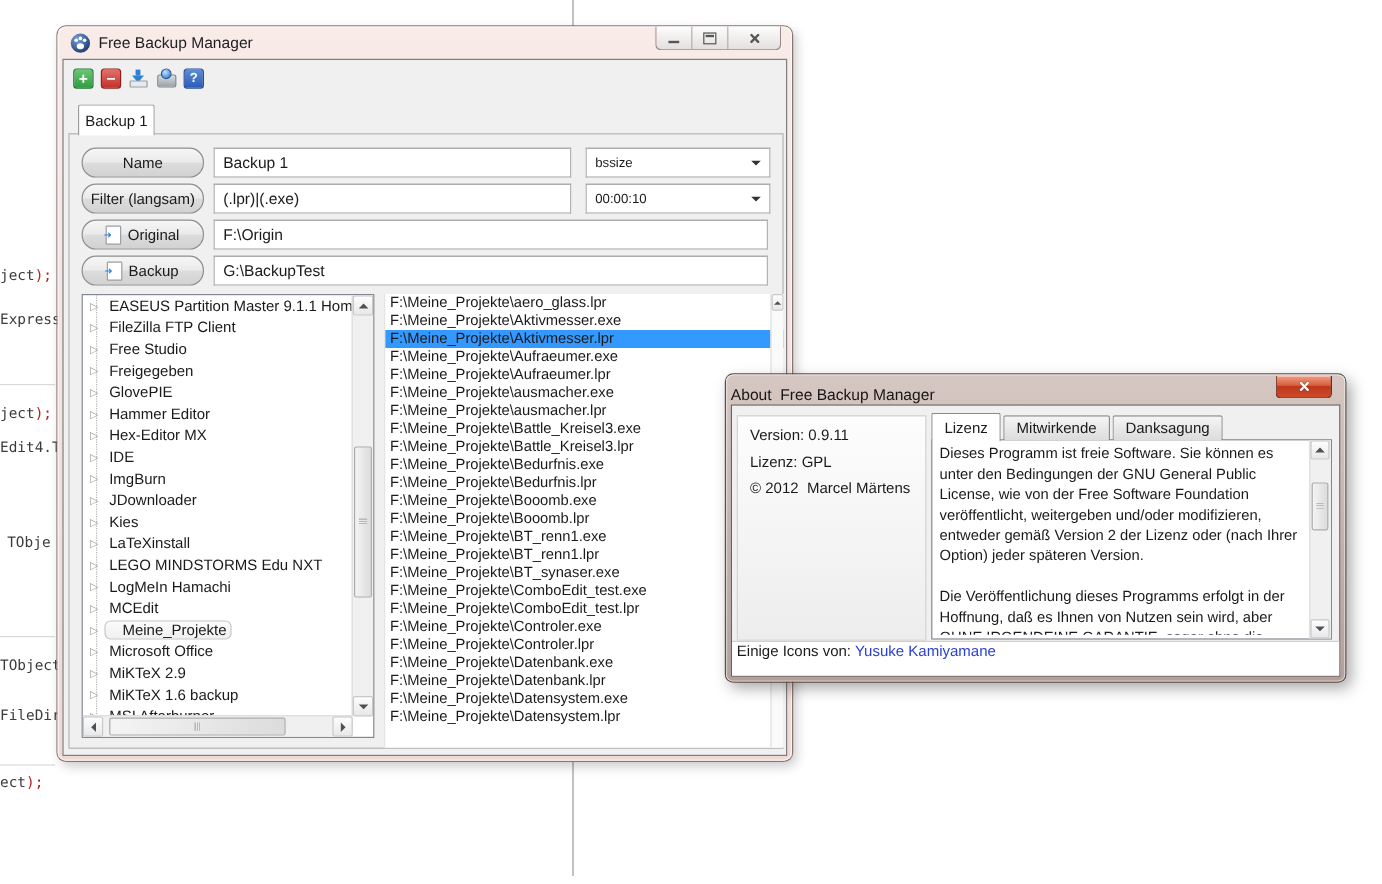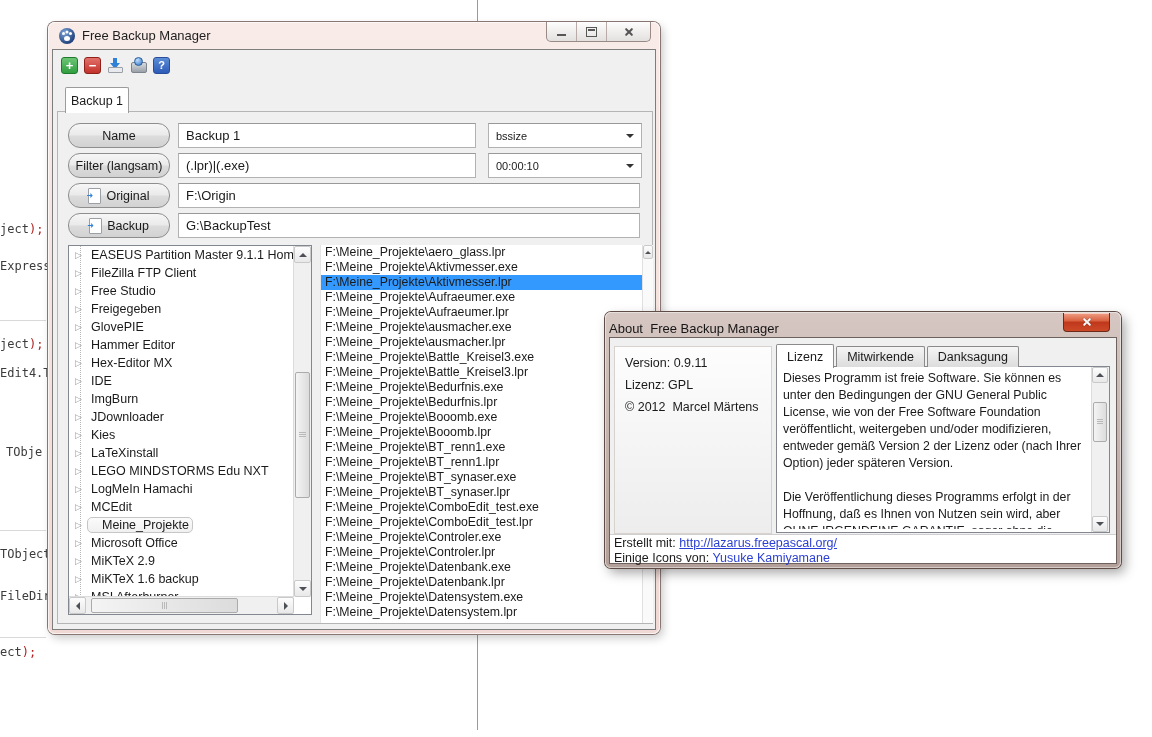--- a/index.html
+++ b/index.html
@@ -336,21 +336,20 @@
               <div class="file-row">F:\Meine_Projekte\ausmacher.lpr</div>
               <div class="file-row">F:\Meine_Projekte\Battle_Kreisel3.exe</div>
               <div class="file-row">F:\Meine_Projekte\Battle_Kreisel3.lpr</div>
               <div class="file-row">F:\Meine_Projekte\Bedurfnis.exe</div>
               <div class="file-row">F:\Meine_Projekte\Bedurfnis.lpr</div>
               <div class="file-row">F:\Meine_Projekte\Booomb.exe</div>
               <div class="file-row">F:\Meine_Projekte\Booomb.lpr</div>
               <div class="file-row">F:\Meine_Projekte\BT_renn1.exe</div>
               <div class="file-row">F:\Meine_Projekte\BT_renn1.lpr</div>
               <div class="file-row">F:\Meine_Projekte\BT_synaser.exe</div>
-              <div class="file-row">F:\Meine_Projekte\BT_synaser.lpr</div>
               <div class="file-row">F:\Meine_Projekte\ComboEdit_test.exe</div>
               <div class="file-row">F:\Meine_Projekte\ComboEdit_test.lpr</div>
               <div class="file-row">F:\Meine_Projekte\Controler.exe</div>
               <div class="file-row">F:\Meine_Projekte\Controler.lpr</div>
               <div class="file-row">F:\Meine_Projekte\Datenbank.exe</div>
               <div class="file-row">F:\Meine_Projekte\Datenbank.lpr</div>
               <div class="file-row">F:\Meine_Projekte\Datensystem.exe</div>
               <div class="file-row">F:\Meine_Projekte\Datensystem.lpr</div>
             </div>
           <div class="fl-sb">
@@ -397,19 +396,18 @@
           <div class="sb-btn" style="left:0;bottom:0;top:auto;width:16px;height:16px;">
               <span class="arr dn"></span>
             </div>
           <div class="sb-thumb" style="left:1px;width:14px;top:35px;height:40px;">
               <span class="grip-h"></span>
             </div>
         </div>
       </div>
 
       <div class="dfooter">
-        <div><span>Erstellt mit: </span><span class="lnk-underline">http://lazarus.freepascal.org/</span></div>
         <div><span>Einige Icons von: </span><span class="lnk-plain">Yusuke Kamiyamane</span></div>
       </div>
     </div>
   </div>
 
 </div>
 
 </body></html>

